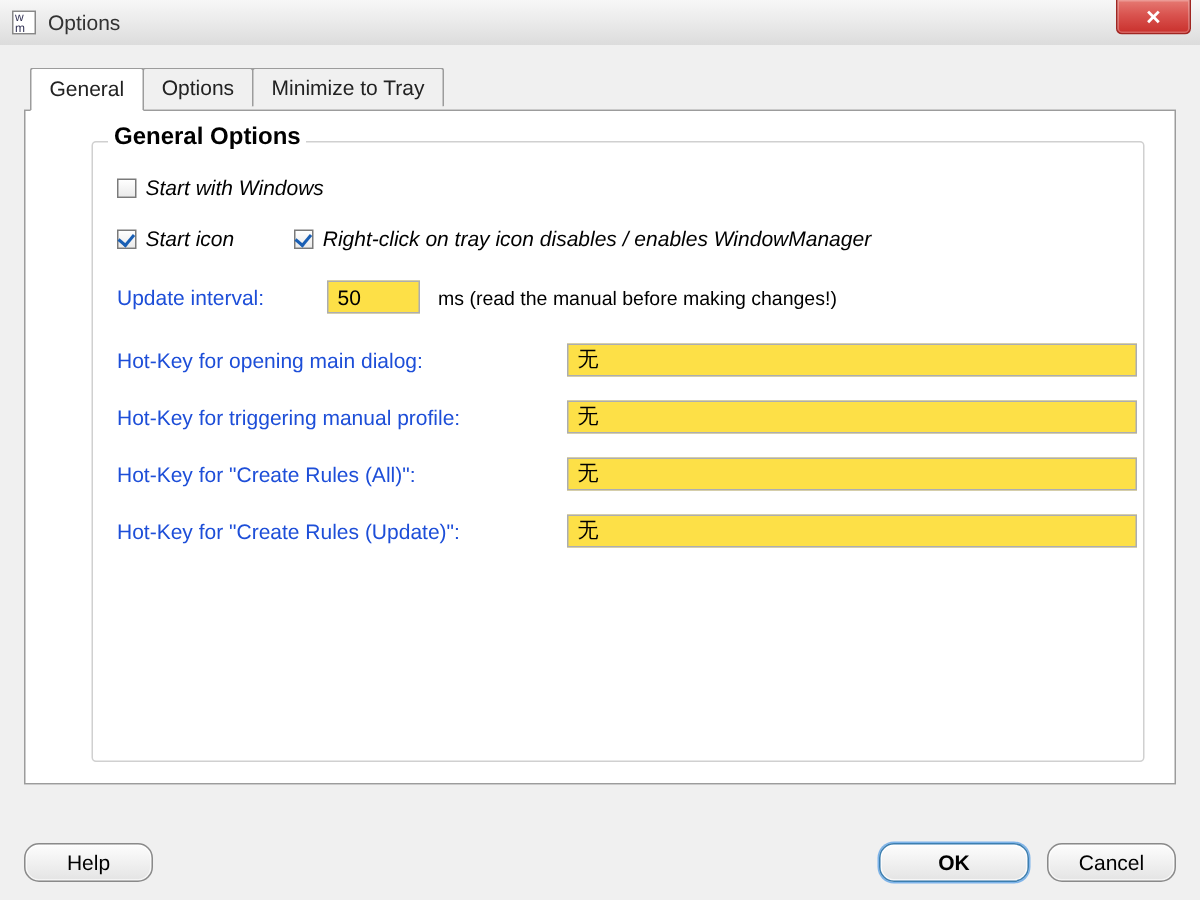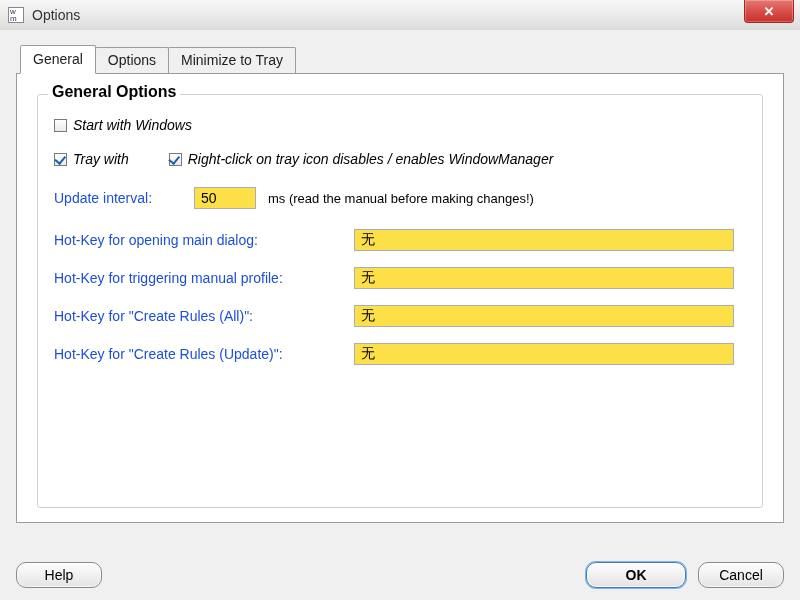--- a/index.html
+++ b/index.html
@@ -68,21 +68,21 @@
     right: 0;
     bottom: 0;
     background: #f0f0f0;
     padding: 14px 16px 12px 16px;
     box-sizing: border-box;
   }
 
   
   .tab-strip {
     display: flex;
-    align-items: center;
+    align-items: flex-start;
     position: relative;
     z-index: 2;
     margin-left: 4px;
   }
   .tab {
     padding: 4px 12px 5px 12px;
     border: 1px solid #9c9c9c;
     border-bottom: none;
     background: #f0f0f0;
     color: #222;
@@ -114,20 +114,21 @@
 
   
   .groupbox {
     border: 1px solid #d0d0d0;
     border-radius: 3px;
     padding: 10px 0 20px 16px;
     position: relative;
     height: 100%;
     box-sizing: border-box;
     margin-top: 6px;
+    margin-left: 24px;
   }
   .groupbox-title {
     position: absolute;
     top: -12px;
     left: 10px;
     background: #fff;
     padding: 0 4px;
     font-weight: bold;
     font-size: 16px;
     font-family: Verdana, sans-serif;
@@ -244,21 +245,21 @@
       <div class="row">
         <label class="chk">
           <span class="chk-box"></span>
           <span>Start with Windows</span>
         </label>
       </div>
 
       <div class="row" style="margin-top:18px;">
         <label class="chk">
           <span class="chk-box checked"></span>
-          <span>Tray with</span>
+          <span>Start icon</span>
         </label>
         <span class="inline-space"></span>
         <label class="chk">
           <span class="chk-box checked"></span>
           <span>Right-click on tray icon disables / enables WindowManager</span>
         </label>
       </div>
 
       <div class="row" style="margin-top:20px;">
         <span class="field-label" style="width:140px;">Update interval:</span>

